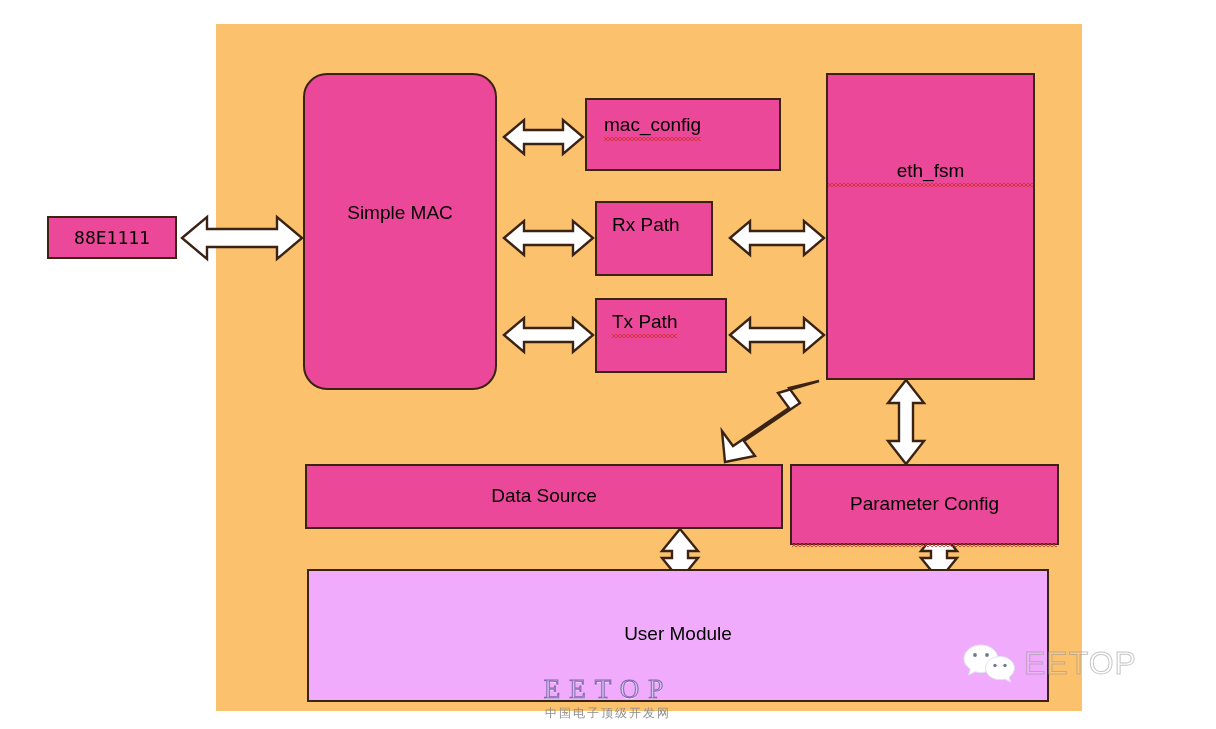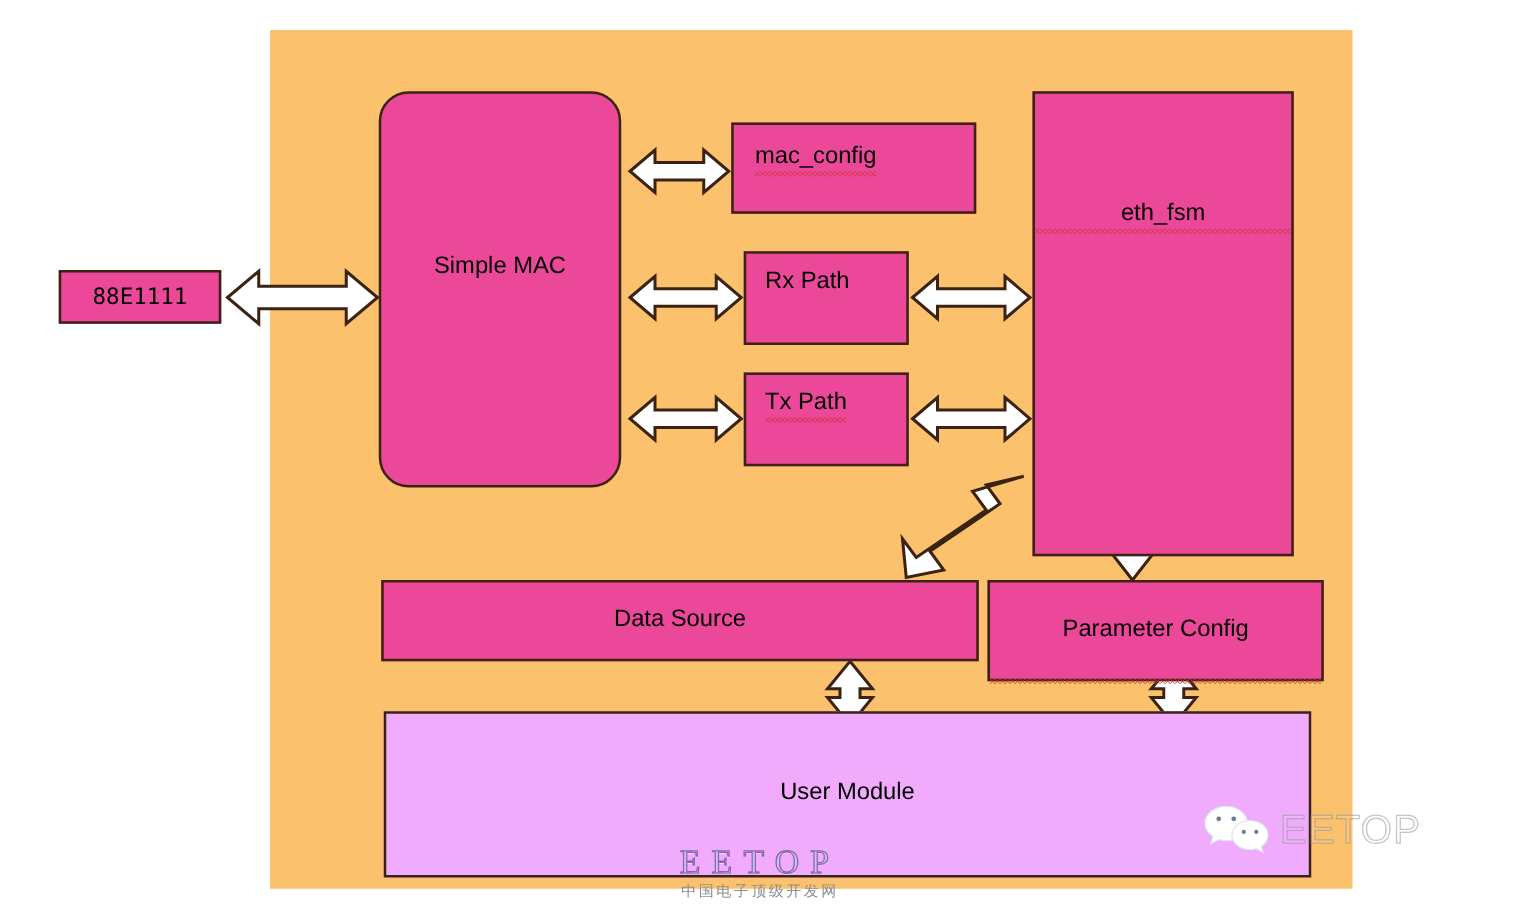--- a/index.html
+++ b/index.html
@@ -39,27 +39,27 @@
   
   #phy-block{left:47px;top:216px;width:130px;height:43px;
     font-family:"DejaVu Sans Mono","Liberation Mono",monospace;font-size:18px;}
 
   #simple-mac-block{left:303px;top:73px;width:194px;height:317px;border-radius:24px;}
   #simple-mac-block span.lbl{left:0;right:0;text-align:center;top:127px;}
 
   #mac-config-block{left:585px;top:98px;width:196px;height:73px;}
   #mac-config-block span.lbl{left:17px;top:14px;}
 
-  #rx-path-block{left:595px;top:201px;width:132px;height:75px;}
+  #rx-path-block{left:595px;top:201px;width:118px;height:75px;}
   #rx-path-block span.lbl{left:15px;top:11px;}
 
   #tx-path-block{left:595px;top:298px;width:132px;height:75px;}
   #tx-path-block span.lbl{left:15px;top:11px;}
 
-  #eth-fsm-block{left:826px;top:73px;width:209px;height:372px;}
+  #eth-fsm-block{left:826px;top:73px;width:209px;height:307px;}
   #eth-fsm-block span.lbl{left:0;right:0;text-align:center;top:85px;}
 
   #data-source-block{left:305px;top:464px;width:478px;height:65px;}
   #parameter-config-block{left:790px;top:464px;width:269px;height:81px;}
 
   #user-module-block{left:307px;top:569px;width:742px;height:133px;
     background:#f0abfc;}
   #user-module-block span.lbl{left:0;right:0;text-align:center;top:52px;}
 
   

